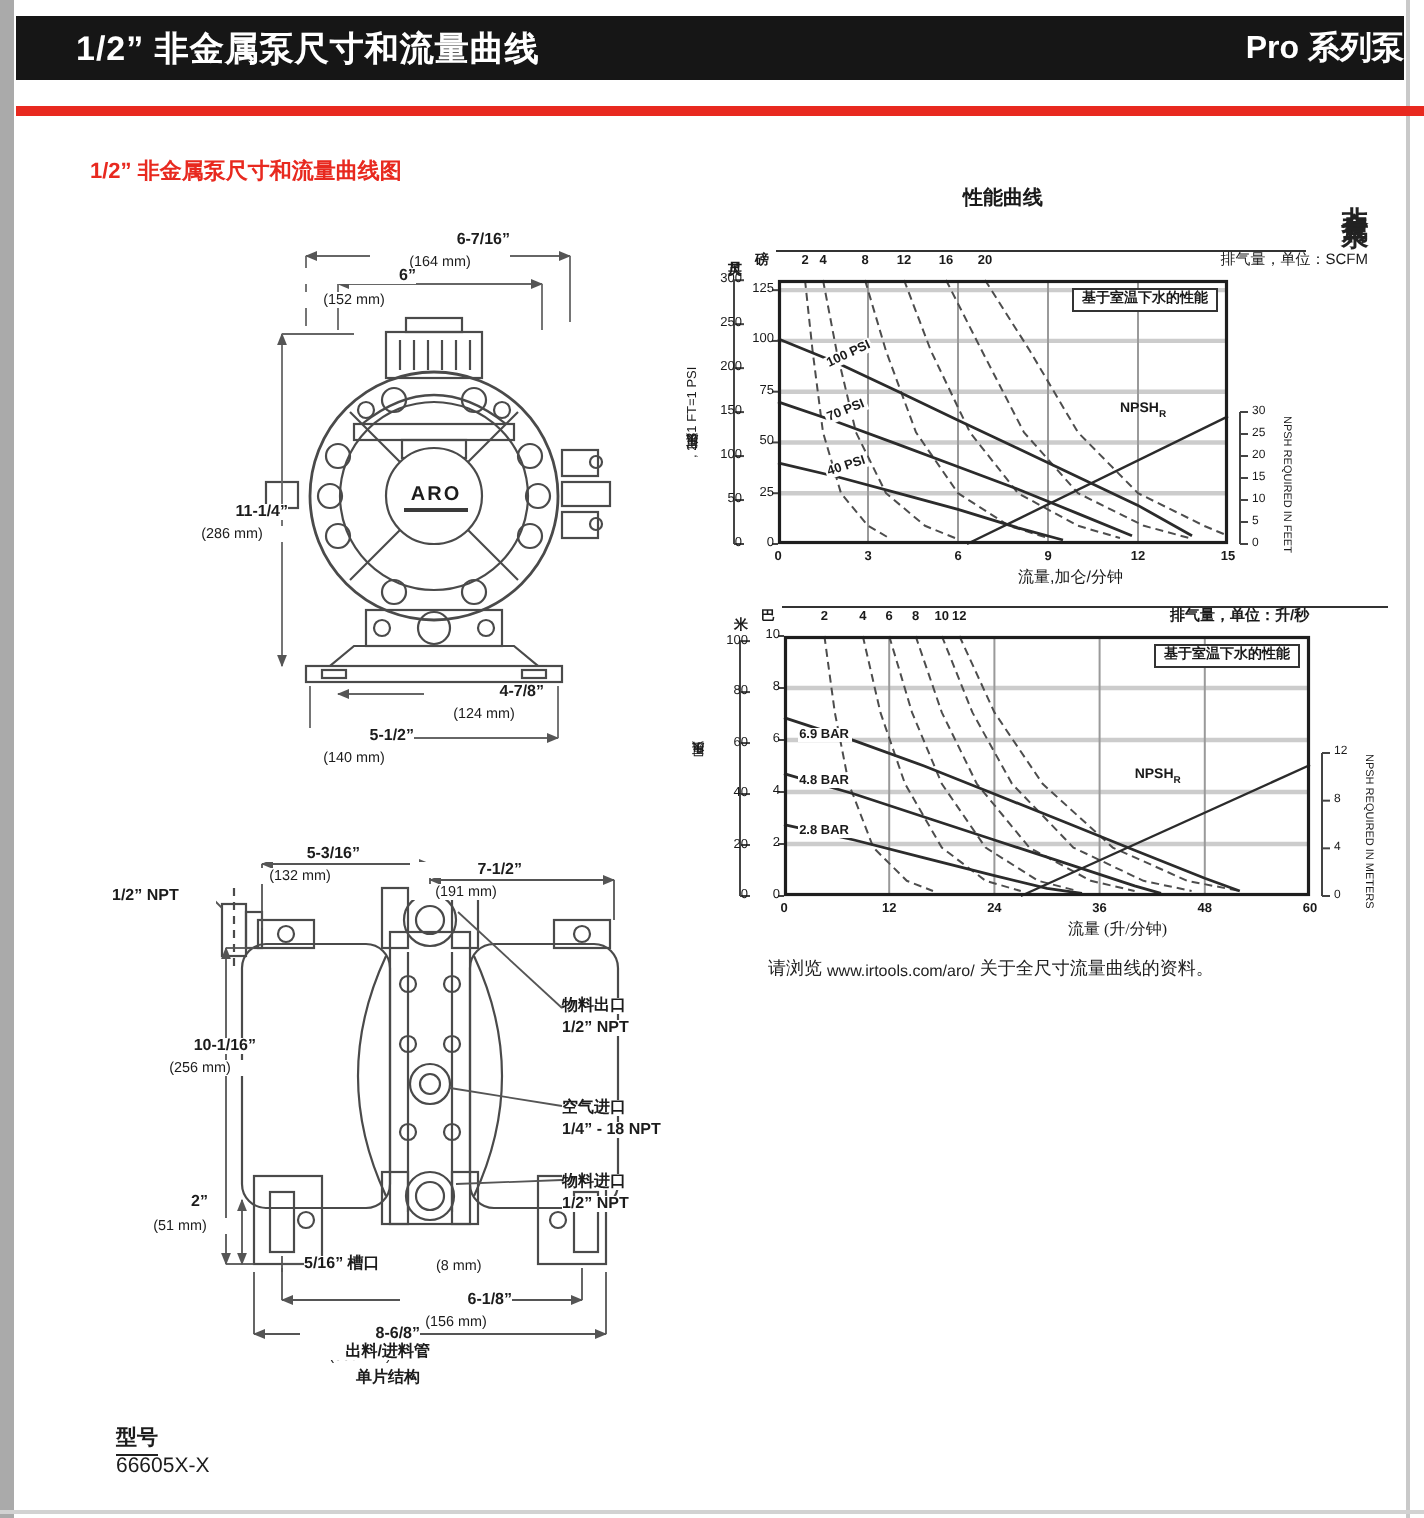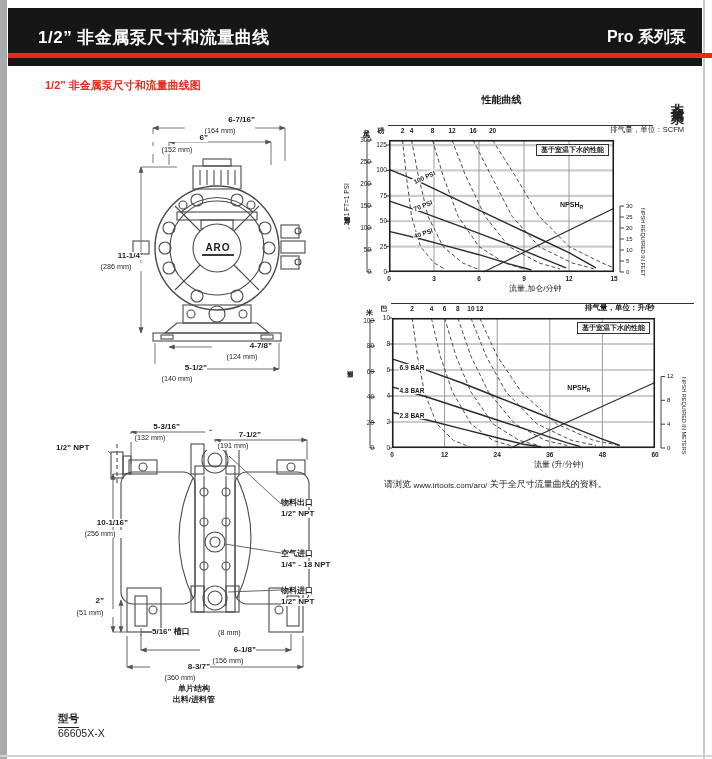--- a/index.html
+++ b/index.html
@@ -2,22 +2,22 @@
 <html><head>
 <meta charset="utf-8">
 <style>
   html,body{margin:0;padding:0;background:#e8e8e8;}
   .page{position:relative;width:712px;height:759px;background:#ffffff;
         font-family:"Liberation Sans","DejaVu Sans",sans-serif;overflow:hidden;color:#1c1c1c;}
   .abs{position:absolute;}
   .frame-left{left:0;top:0;width:7px;height:759px;background:#aaaaaa;}
   .frame-right{left:703px;top:0;width:2px;height:759px;background:#c9c9c9;}
   .frame-bottom{left:0;top:755px;width:712px;height:2px;background:#d2d2d2;}
-  .hdr{left:8px;top:8px;width:694px;height:58px;background:#161616;display:flex;align-items:center;
-       justify-content:space-between;padding:0 16px 0 30px;box-sizing:border-box;}
+  .hdr{left:8px;top:8px;width:694px;height:32px;background:#161616;display:flex;align-items:center;
+       justify-content:space-between;padding:0 0 0 30px;box-sizing:border-box;}
   .hdr-title{color:#fff;font-size:17px;font-weight:bold;letter-spacing:.5px;}
   .hdr-prod{color:#fff;font-size:16px;font-weight:bold;}
   .redrule{left:8px;top:53px;width:704px;height:5px;background:#e8291f;}
   .subtitle{left:45px;top:78px;font-size:11px;font-weight:bold;color:#e8291f;}
   .sidetab{left:664px;top:92px;width:22px;height:110px;writing-mode:vertical-rl;
            font-size:13.5px;font-weight:bold;letter-spacing:3px;color:#222;}
   .dim{position:absolute;font-size:8px;font-weight:bold;text-align:right;line-height:1.05;color:#1c1c1c;background:#fff;}
   .mm{position:absolute;font-size:7.2px;text-align:center;line-height:1.05;color:#1c1c1c;background:#fff;}
   .pl{text-align:left;}
   .aro{position:absolute;left:202px;top:242px;width:32px;text-align:center;font-size:10px;
@@ -220,24 +220,24 @@
   <div class="dim pl" style="left:281px;top:550px;width:80px">空气进口</div>
   <div class="dim pl" style="left:281px;top:561px;width:80px">1/4” - 18 NPT</div>
   <div class="dim pl" style="left:281px;top:587px;width:80px">物料进口</div>
   <div class="dim pl" style="left:281px;top:598px;width:80px">1/2” NPT</div>
   <div class="dim" style="left:78px;top:597px;width:26px">2”</div>
   <div class="mm" style="left:66px;top:609px;width:48px">(51 mm)</div>
   <div class="dim pl" style="left:152px;top:628px;width:64px">5/16” 槽口</div>
   <div class="mm pl" style="left:218px;top:629px;width:44px">(8 mm)</div>
   <div class="dim" style="left:200px;top:646px;width:56px">6-1/8”</div>
   <div class="mm" style="left:200px;top:657px;width:56px">(156 mm)</div>
-  <div class="dim" style="left:150px;top:663px;width:60px">8-3/7”</div>
+  <div class="dim" style="left:150px;top:663px;width:60px">8-6/8”</div>
   <div class="mm" style="left:150px;top:674px;width:60px">(360 mm)</div>
   <div class="dim" style="left:150px;top:685px;width:60px">单片结构</div>
-  <div class="dim" style="left:145px;top:696px;width:70px">出料/进料管</div>
+  <div class="dim" style="left:145px;top:672px;width:70px">出料/进料管</div>
 
   <div class="chart" id="chart1" style="left: 389px; top: 140px; width: 225px; height: 132px;">
       <svg width="225" height="132" style="position: absolute; left: 0px; top: 0px; overflow: visible;">
         <line x1="0" y1="5.07692307692308" x2="225" y2="5.07692307692308" stroke="#cccccc" stroke-width="2.2"></line>
         <line x1="0" y1="30.461538461538453" x2="225" y2="30.461538461538453" stroke="#cccccc" stroke-width="2.2"></line>
         <line x1="0" y1="55.846153846153854" x2="225" y2="55.846153846153854" stroke="#cccccc" stroke-width="2.2"></line>
         <line x1="0" y1="81.23076923076923" x2="225" y2="81.23076923076923" stroke="#cccccc" stroke-width="2.2"></line>
         <line x1="0" y1="106.61538461538461" x2="225" y2="106.61538461538461" stroke="#cccccc" stroke-width="2.2"></line>
         <line x1="45" y1="0" x2="45" y2="132" stroke="#9a9a9a" stroke-width="1"></line>
         <line x1="90" y1="0" x2="90" y2="132" stroke="#9a9a9a" stroke-width="1"></line>

